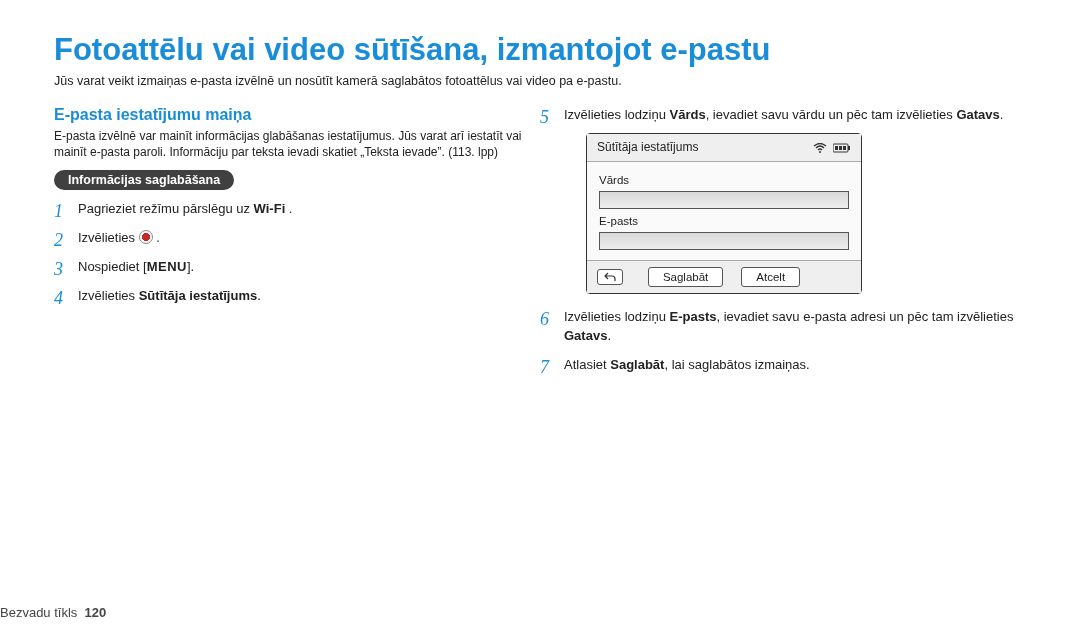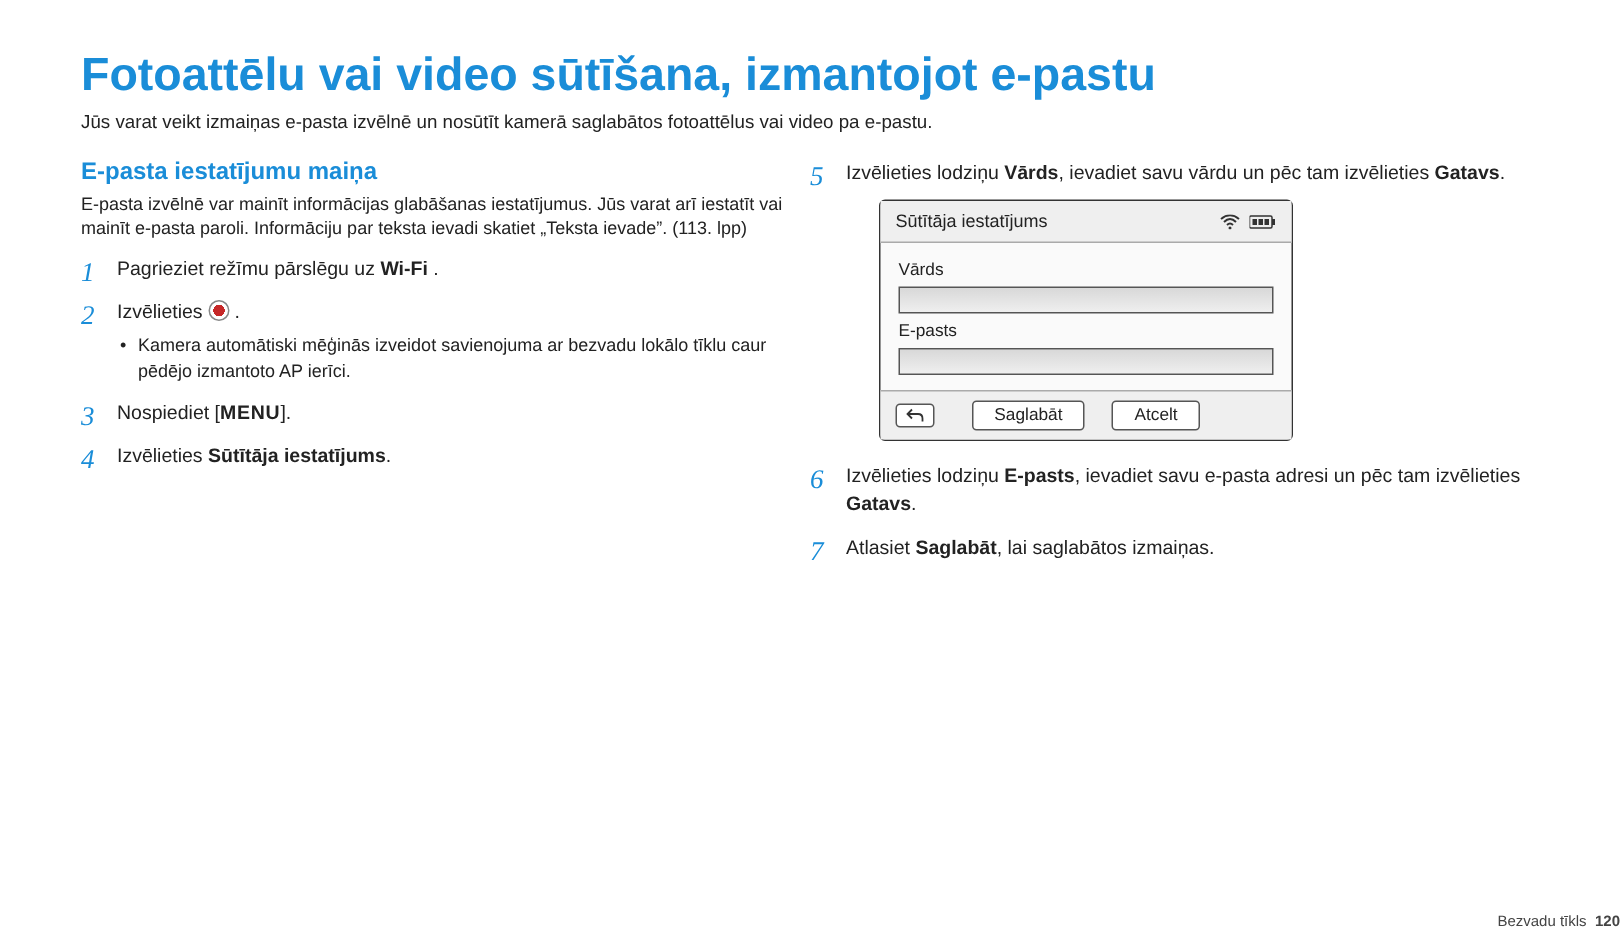--- a/index.html
+++ b/index.html
@@ -146,45 +146,45 @@
     display:flex;align-items:center;justify-content:center;background:#fff;
     font-size:11px;
   }
   .dev-btn {
     border:1px solid #555;border-radius:3px;background:#fff;
     padding:1px 14px; font-size:11.5px;
   }
   .footer {
     position:absolute;
     bottom:10px; left:0; right:0;
-    text-align:right;
-    font-size:10px; color:#444;margin-top:12px;
+    text-align:left;
+    font-size:13px; color:#444;margin-top:12px;
   }
   .footer .pg { font-weight:bold; }
 </style>
 </head>
 <body>
 
 <h1>Fotoattēlu vai video sūtīšana, izmantojot e-pastu</h1>
 <p class="intro">Jūs varat veikt izmaiņas e-pasta izvēlnē un nosūtīt kamerā saglabātos fotoattēlus vai video pa e-pastu.</p>
 
 <div class="cols">
 
   <div class="col">
     <h2>E-pasta iestatījumu maiņa</h2>
     <p class="subdesc">E-pasta izvēlnē var mainīt informācijas glabāšanas iestatījumus. Jūs varat arī iestatīt vai mainīt e-pasta paroli. Informāciju par teksta ievadi skatiet „Teksta ievade”. (113. lpp)</p>
+    <span class="pill">Informācijas saglabāšana</span>
 
     <ol class="steps">
       <li>
         <span>Pagrieziet režīmu pārslēgu uz </span><span class="wifi">Wi-Fi</span><span> .</span>
       </li>
       <li>
         <span>Izvēlieties </span><span class="round-icon"></span><span> .</span>
         <ul class="bullets">
-          <li>Kamera automātiski mēģinās izveidot savienojuma ar bezvadu lokālo tīklu caur pēdējo izmantoto AP ierīci.</li>
         </ul>
       </li>
       <li>
         <span>Nospiediet [</span><span class="menu-bracket">MENU</span><span>].</span>
       </li>
       <li>
         <span>Izvēlieties </span><strong>Sūtītāja iestatījums</strong><span>.</span>
       </li>
     </ol>
   </div>

